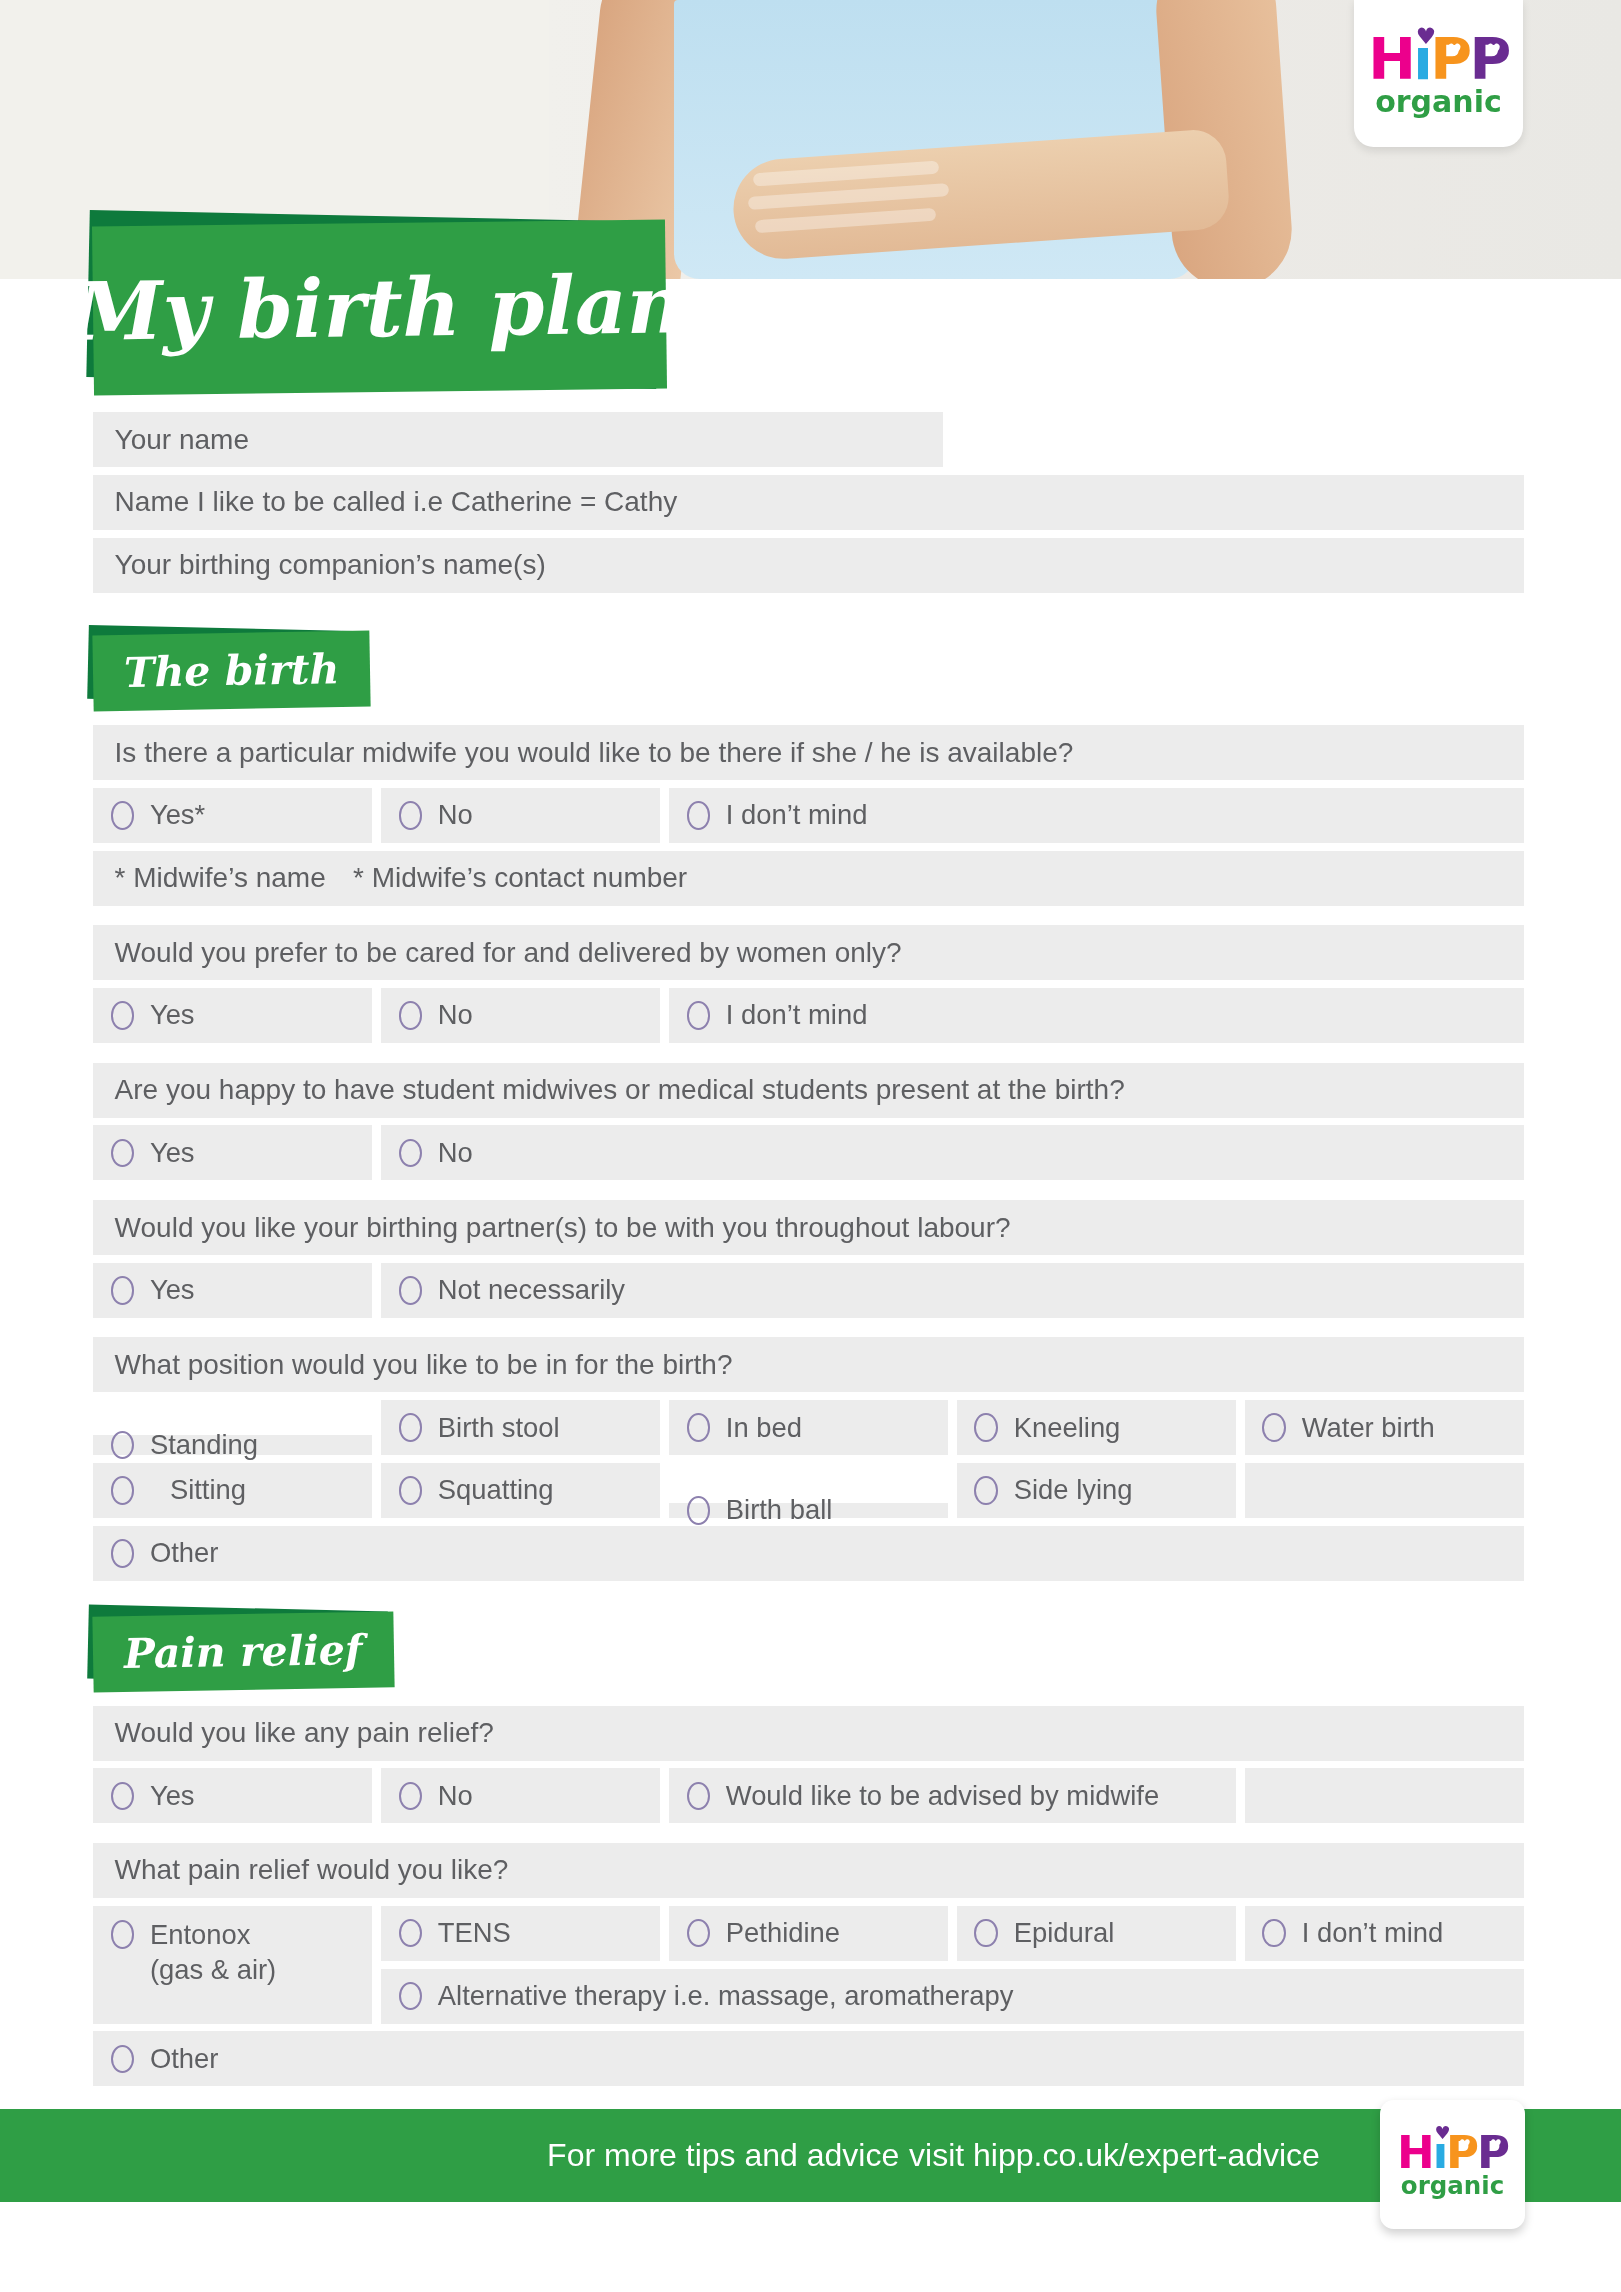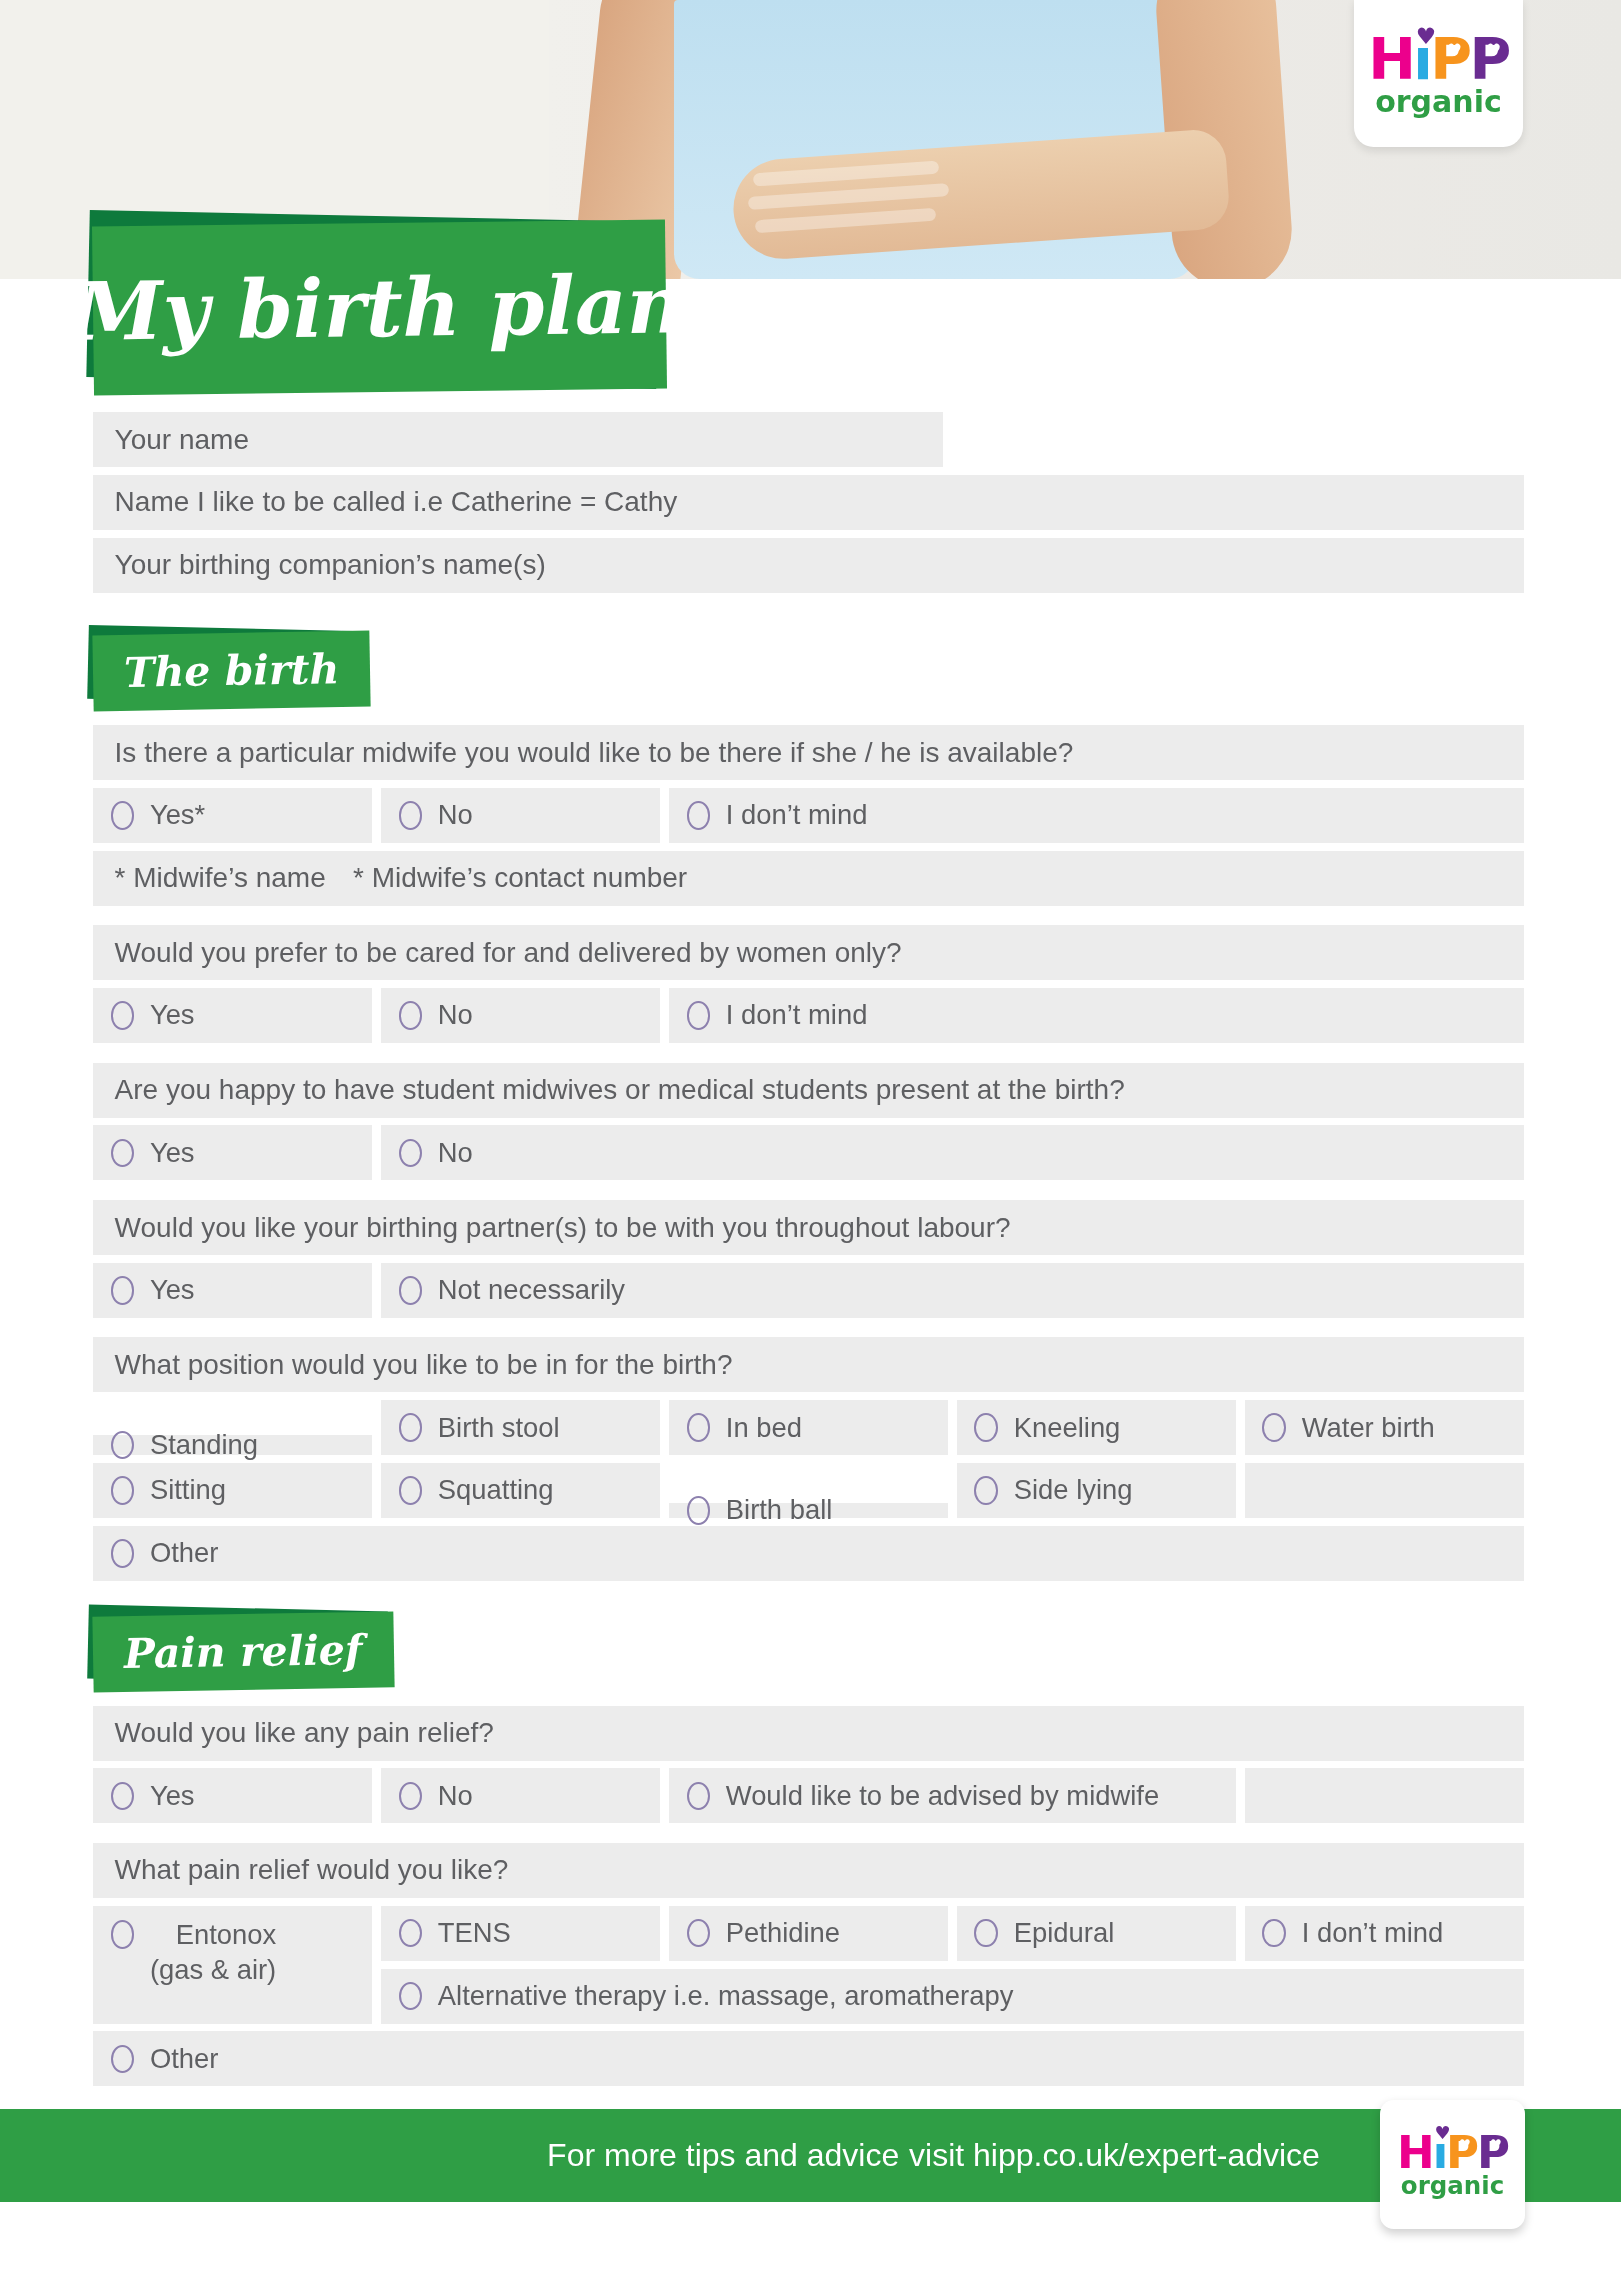--- a/index.html
+++ b/index.html
@@ -50,21 +50,21 @@
   .tab-face{position:relative;display:block;background:#2f9e45;transform:rotate(-1deg);
             height:76px;line-height:76px;padding:0 31px;}
   .tab-face .script{font-size:41px;}
 
   
   .content{position:absolute;left:93px;top:412px;width:1431px;}
   .introrow{display:grid;grid-template-columns:850px 568px;gap:12.7px;margin-bottom:7.8px;}
   .field,.qbar,.note{background:#ececec;height:55px;display:flex;align-items:center;
                      padding-left:21.6px;font-size:28px;color:#5e5f62;box-sizing:border-box;}
   .fullrow{margin-bottom:7.8px;}
-  .qblock + .qblock{margin-top:19.6px;text-align:right;}
+  .qblock + .qblock{margin-top:19.6px;}
   .ogrid{display:grid;grid-template-columns:repeat(5,1fr);grid-auto-rows:55px;gap:7.8px 8.8px;margin-top:7.8px;}
   .ocell{background:#ececec;display:flex;align-items:center;padding-left:17.6px;font-size:27.4px;box-sizing:border-box;}
   .ocell.tall{align-items:flex-start;padding-top:12.7px;}
   .radio{width:19.6px;height:24.5px;border:2.9px solid #8d81ae;border-radius:50%;flex:0 0 auto;
          margin-right:15.7px;background:transparent;}
   .ocell.tall .radio{margin-top:2px;}
   .olabel{line-height:1.25;}
   .olabel .l2{display:block;}
   .note span{margin-right:27.4px;}
 
@@ -193,21 +193,21 @@
               <span class="olabel">In bed</span>
             </div>
             <div class="ocell" style="grid-column: span 1;">
               <span class="radio"></span>
               <span class="olabel">Kneeling</span>
             </div>
             <div class="ocell" style="grid-column: span 1;">
               <span class="radio"></span>
               <span class="olabel">Water birth</span>
             </div>
-            <div class="ocell" style="grid-column: span 1;">
+            <div class="ocell" style="grid-column: span 1; gap: 20px;">
               <span class="radio"></span>
               <span class="olabel">Sitting</span>
             </div>
             <div class="ocell" style="grid-column: span 1;">
               <span class="radio"></span>
               <span class="olabel">Squatting</span>
             </div>
             <div class="ocell" style="grid-column: span 1; margin-top: 40px;">
               <span class="radio"></span>
               <span class="olabel">Birth ball</span>

